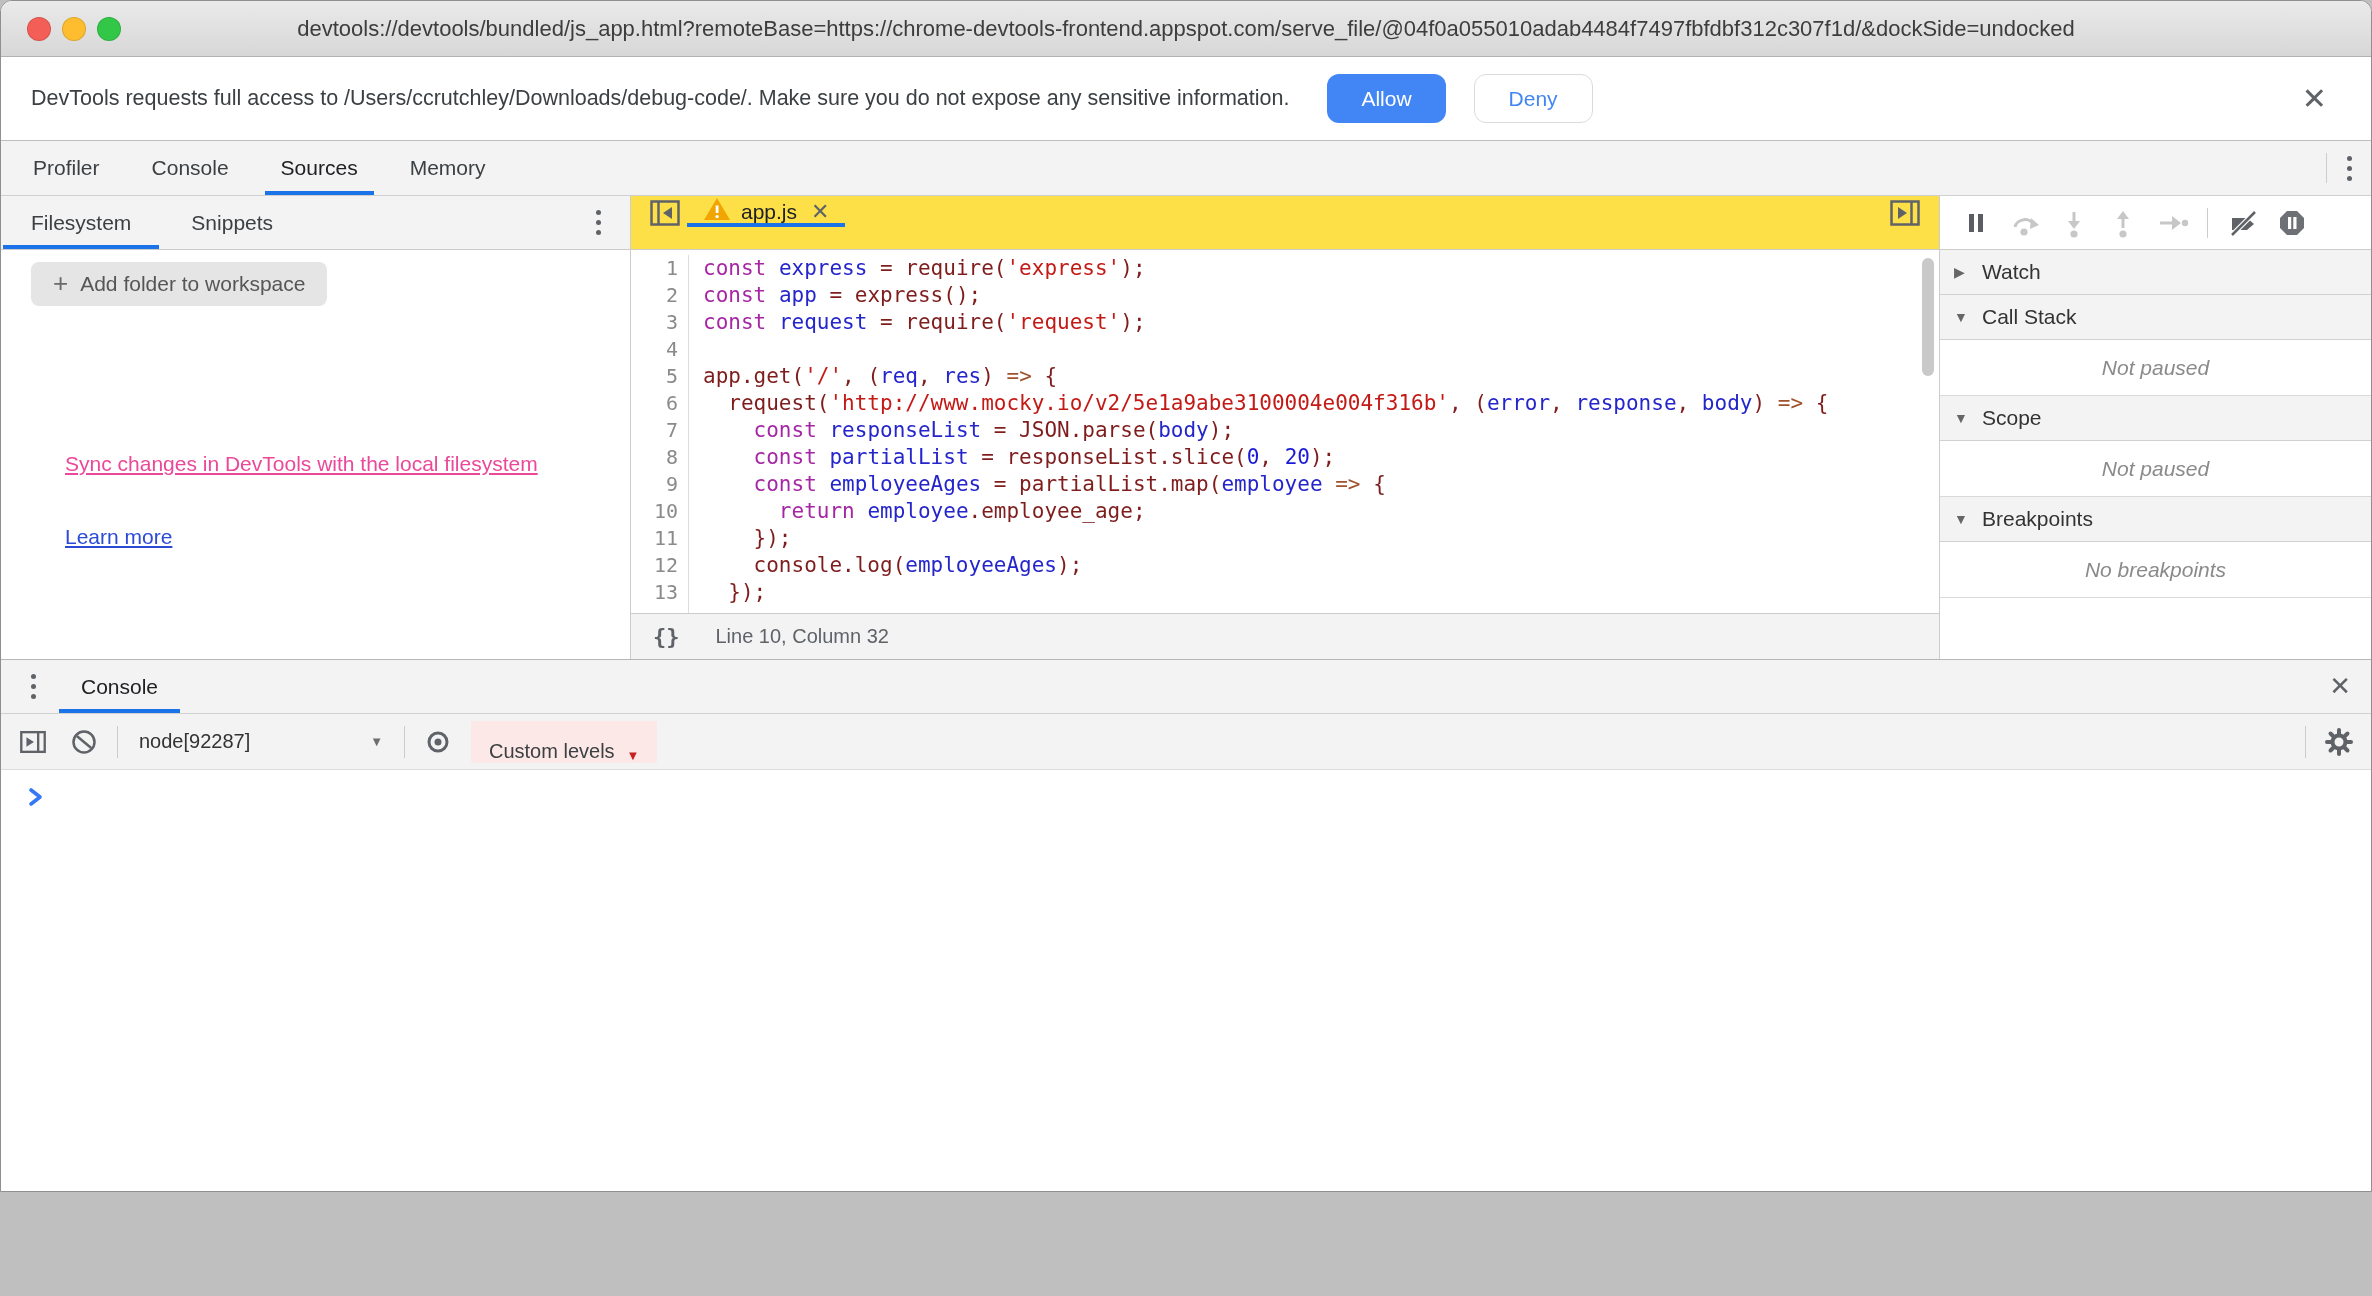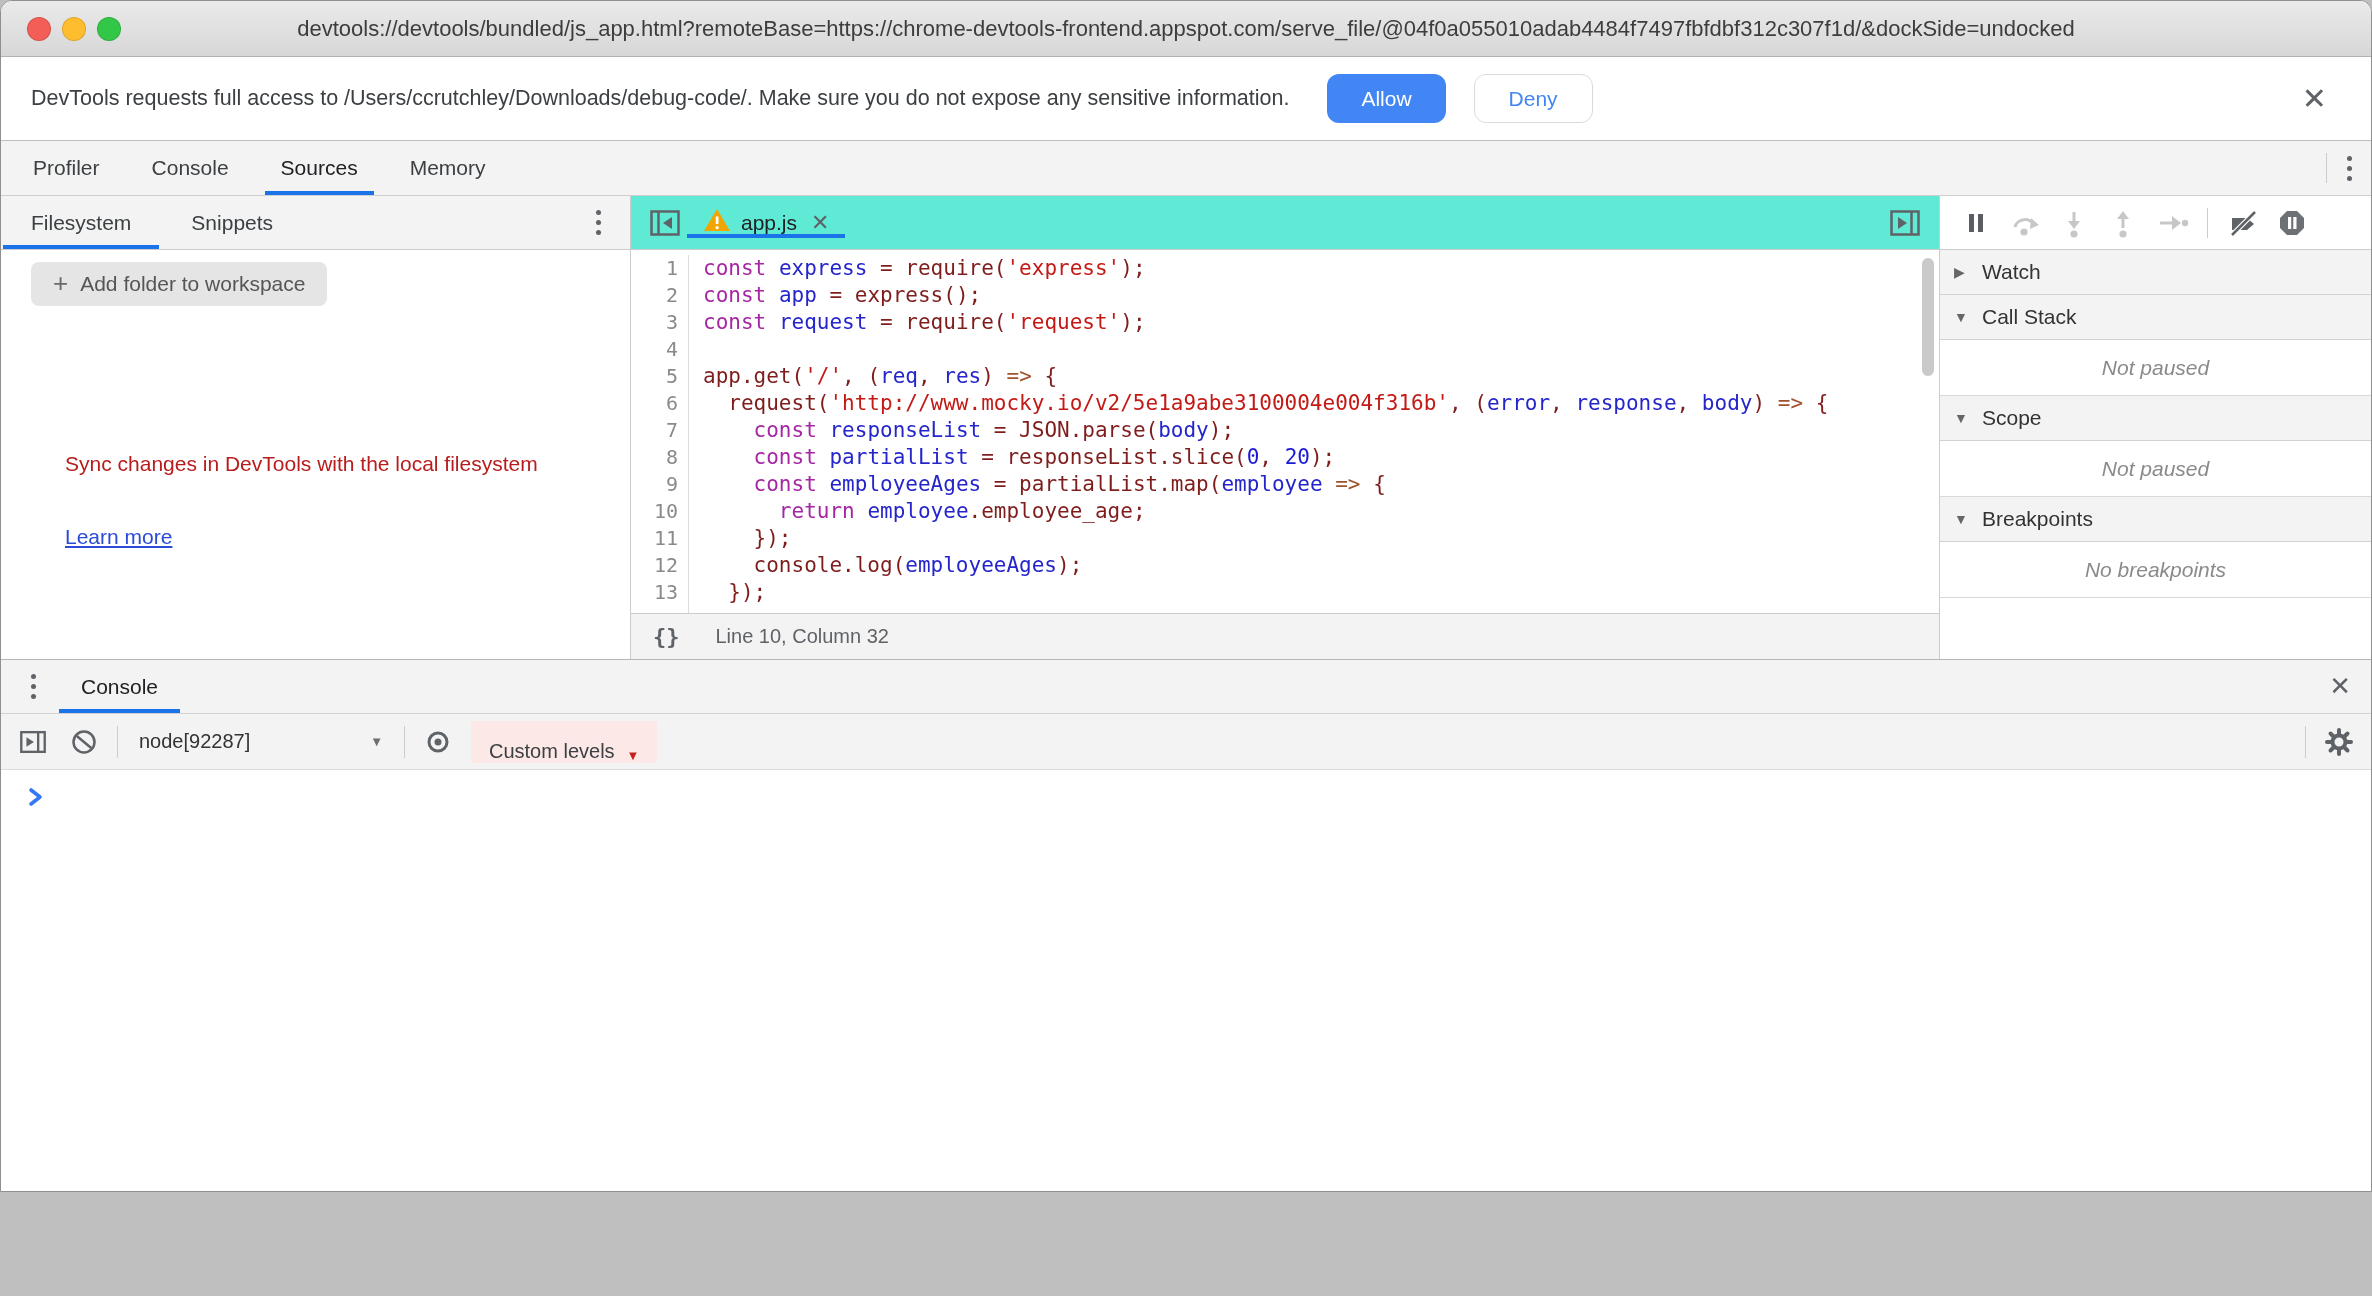--- a/index.html
+++ b/index.html
@@ -36,25 +36,25 @@
   
   .content{flex:0 0 463px;display:flex;min-height:0;}
   
   .navigator{flex:0 0 630px;border-right:1px solid #ccc;display:flex;flex-direction:column;background:#fff;}
   .panel-tabbar{flex:0 0 54px;background:#f3f3f3;border-bottom:1px solid #ccc;display:flex;align-items:stretch;}
   .nav-tab{display:flex;align-items:center;padding:0 30px;font-size:21px;color:#3c4043;position:relative;}
   .nav-tab.active::after{content:"";position:absolute;left:2px;right:2px;bottom:0;height:4px;background:#1a73e8;}
   .add-folder{margin:12px 0 0 30px;align-self:flex-start;background:#e5e5e5;border:none;border-radius:8px;
     height:44px;display:flex;align-items:center;gap:12px;padding:0 22px;font-size:21px;color:#565656;font-family:inherit;}
   .plus{font-size:26px;color:#6a6a6a;line-height:1;margin-top:-2px;}
-  .sync-blurb{margin:142px 16px 0 64px;width:480px;font-size:21px;color:#b91c1c;line-height:1.55;}
+  .sync-blurb{margin:142px 16px 0 64px;width:480px;font-size:21px;color:#ec4899;line-height:1.55;text-decoration:underline;}
   .learn-more{margin:44px 0 0 64px;font-size:21px;color:#2b4bd7;text-decoration:underline;align-self:flex-start;}
   
   .editor{flex:1 1 auto;display:flex;flex-direction:column;min-width:0;background:#fff;}
-  .editor-tabbar{flex:0 0 54px;background:#5eead4;border-bottom:1px solid #ccc;display:flex;align-items:center;padding:0 12px;}
+  .editor-tabbar{flex:0 0 54px;background:#fde047;border-bottom:1px solid #ccc;display:flex;align-items:flex-start;padding:0 12px;}
   .icon-btn{width:44px;display:flex;align-items:center;justify-content:center;}
   .file-tab{display:flex;align-items:center;gap:10px;padding:0 16px;position:relative;font-size:21px;color:#202124;}
   .file-tab::after{content:"";position:absolute;left:0;right:0;bottom:0;height:4px;background:#1a73e8;}
   .tab-close{font-size:22px;color:#5f6368;line-height:1;margin-left:4px;}
   .code-wrap{flex:1 1 auto;display:flex;position:relative;overflow:hidden;
     font-family:"DejaVu Sans Mono",monospace;font-size:21px;line-height:27px;padding-top:5px;}
   .gutter{flex:0 0 58px;border-right:1px solid #ddd;color:#8a8a8a;text-align:right;padding-right:10px;font-size:20px;}
   .code-col{padding-left:14px;white-space:pre;color:#202020;overflow:hidden;}
   .tk-k{color:#a626a4;} .tk-v{color:#2525cc;} .tk-s{color:#c41a16;} .tk-n{color:#1a1ad6;} .tk-a{color:#a0522d;} .tk-p{color:#7f1d1d;}
   .vscroll{position:absolute;right:5px;top:8px;width:12px;height:118px;border-radius:6px;background:#c9c9c9;}

